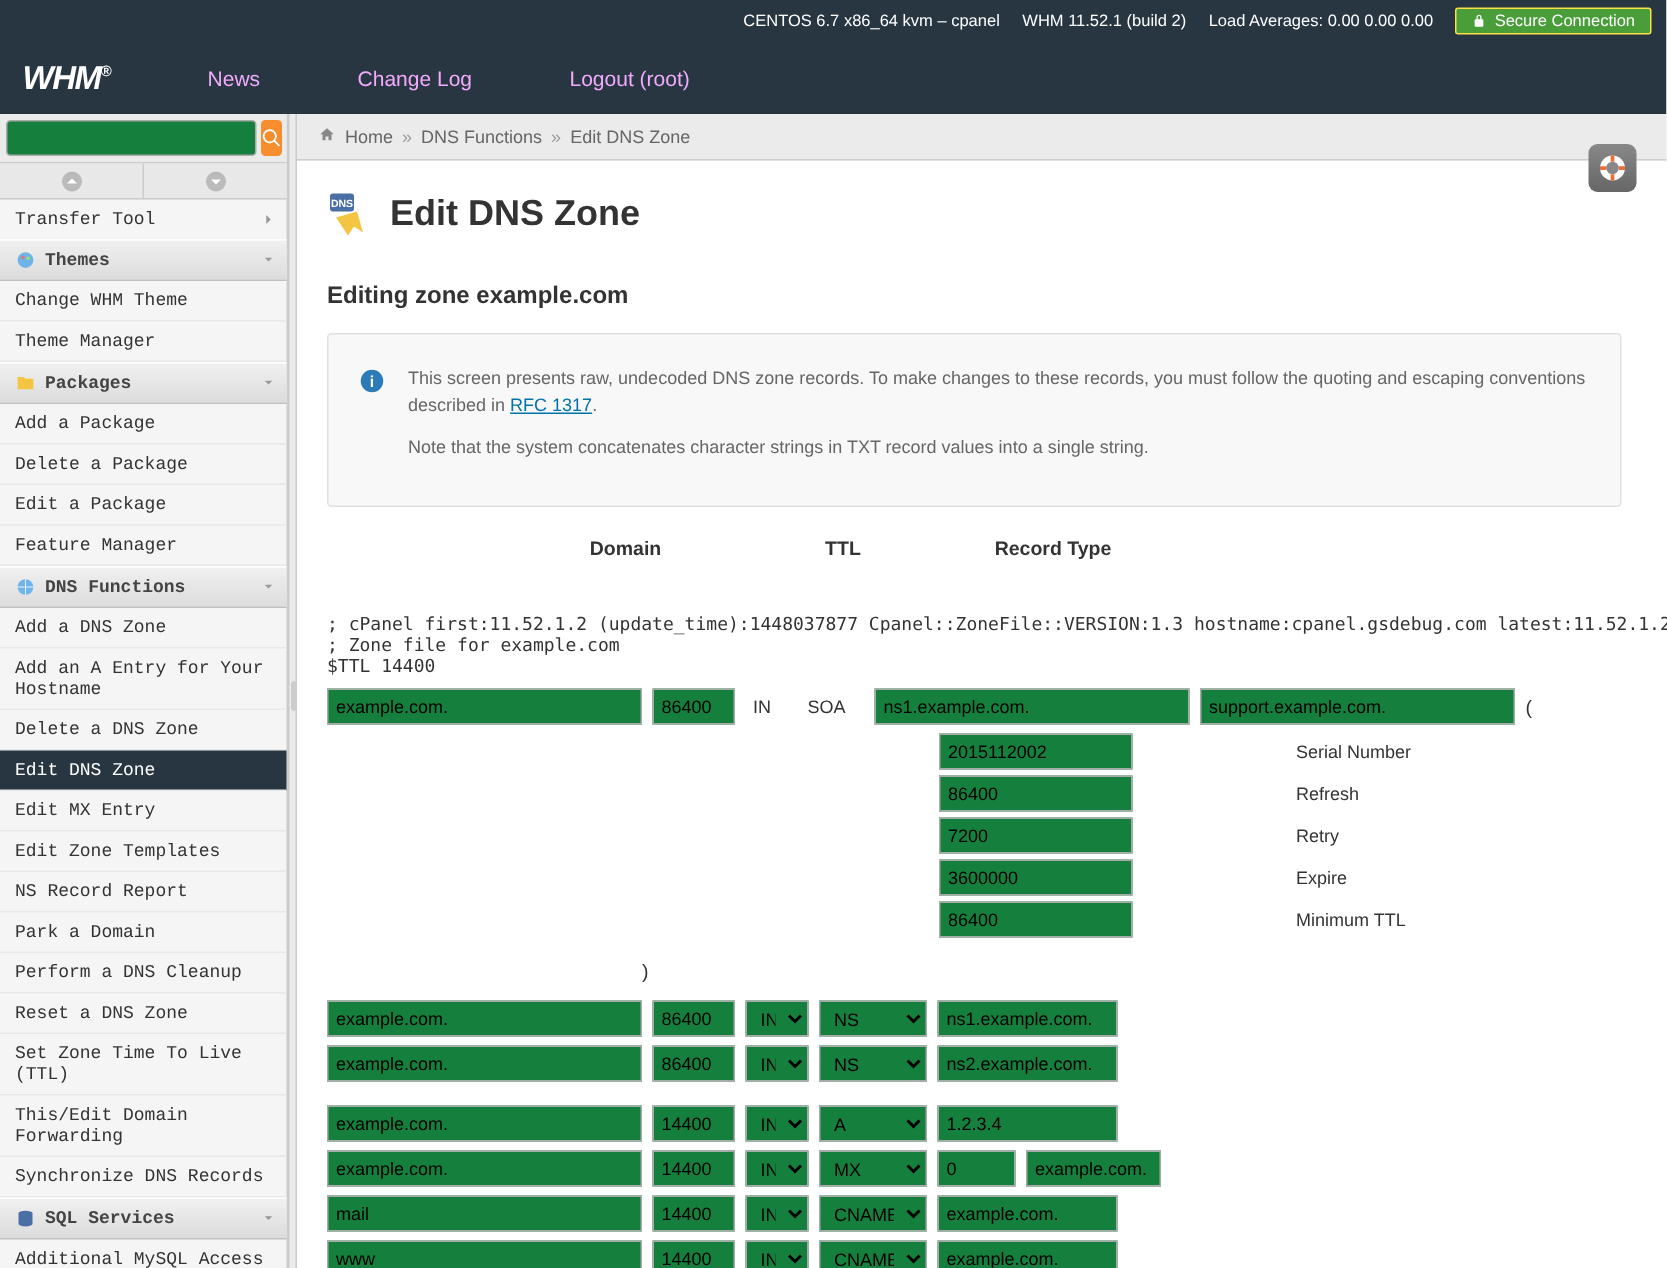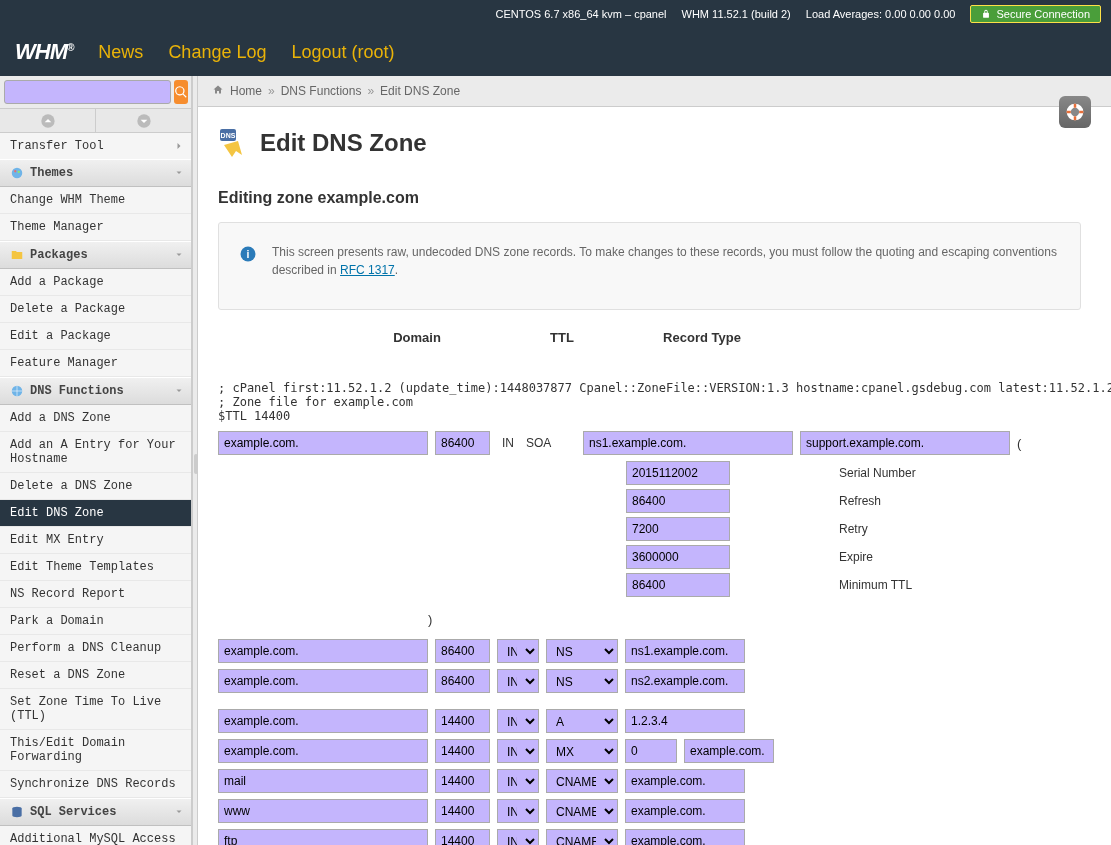--- a/index.html
+++ b/index.html
@@ -4,21 +4,21 @@
 <style>
 * { box-sizing: border-box; margin: 0; padding: 0; }
 body { font-family: Arial, sans-serif; font-size: 12px; background: #fff; color: #333; width: 1111px; }
 .statusbar { background: #283642; color: #fff; height: 22px; display: flex; align-items: center; justify-content: flex-end; padding: 14px 10px; font-size: 11px; }
 .statusbar > span { margin-left: 15px; }
 .secure-btn { background: #4a9e3a; border: 1px solid #fde047; color: #fff; padding: 2px 10px; margin-left: 15px; border-radius: 2px; display: flex; align-items: center; gap: 5px; }
 .secure-btn svg { width: 10px; height: 10px; fill: #fff; }
 .topnav { background: #283642; color: #fff; height: 48px; display: flex; align-items: center; padding: 0 15px; }
 .logo { font-size: 22px; font-weight: bold; font-style: italic; letter-spacing: -1px; margin-right: 25px; color: #fff; }
 .logo sup { font-size: 10px; }
-.topnav a { color: #eab308; text-decoration: none; margin-right: 25px; font-size: 18px; }
+.topnav a { color: #f0abfc; text-decoration: none; margin-right: 25px; font-size: 14px; margin-left: 40px; }
 .layout { display: flex; height: 775px; }
 .sidebar { width: 192px; background: #f5f5f5; border-right: 1px solid #ccc; flex-shrink: 0; display: flex; flex-direction: column; }
 .searchbar { display: flex; padding: 4px; background: #ebebeb; border-bottom: 1px solid #ccc; }
 .searchbar input { flex: 1; border: 1px solid #ccc; border-radius: 3px; padding: 4px; background: #fff; }
 .searchbar button { width: 24px; height: 24px; background: #f68d2e; border: none; border-radius: 3px; margin-left: 3px; cursor: pointer; display: flex; align-items: center; justify-content: center; }
 .searchbar button svg { width: 14px; height: 14px; fill: #fff; }
 .nav-arrows { display: flex; height: 24px; border-bottom: 1px solid #ccc; background: #e8e8e8; }
 .nav-arrows div { flex: 1; display: flex; align-items: center; justify-content: center; cursor: pointer; }
 .nav-arrows div + div { border-left: 1px solid #ccc; }
 .nav-arrows svg { width: 16px; height: 16px; fill: #999; }
@@ -45,30 +45,30 @@
 .info-box p { color: #666; line-height: 1.5; margin-bottom: 10px; font-size: 12px; }
 .info-box a { color: #0073aa; text-decoration: underline; }
 .spacer-col { width: 94px; flex-shrink: 0; }
 
 .header-row { display: flex; font-weight: bold; color: #333; font-size: 13px; margin-bottom: 5px; }
 .header-row .col-domain { width: 210px; text-align: center; }
 .header-row .col-ttl { width: 60px; margin-left: 10px; text-align: center; }
 .header-row .col-rt { width: 140px; margin-left: 40px; text-align: center; }
 .raw-text { font-family: monospace; font-size: 12px; color: #333; white-space: pre; margin-bottom: 8px; margin-left: 0; margin-top: 36px; }
 .dns-row { display: flex; align-items: center; gap: 7px; margin-bottom: 6px; }
-input[type=text], select { border: 1px solid #aaa; padding: 4px 5px; font-size: 12px; background: #c4b5fd; height: 24px; }
+input[type=text], select { border: 1px solid #aaa; padding: 4px 5px; font-size: 12px; background: #15803d; height: 24px; }
 .inp-domain { width: 210px; }
 .inp-ttl { width: 55px; }
 .lbl-in { width: 22px; text-align: center; font-size: 12px; color: #333; }
-.lbl-soa { width: 50px; text-align: left; font-size: 12px; color: #333; }
+.lbl-soa { width: 50px; text-align: center; font-size: 12px; color: #333; }
 .inp-ns { width: 210px; }
 .inp-email { width: 210px; }
 .soa-details { margin-left: 408px; margin-bottom: 15px; }
 .soa-details .soa-row { display: flex; align-items: center; gap: 109px; margin-bottom: 4px; }
-.soa-details .soa-row input { width: 104px; }
+.soa-details .soa-row input { width: 129px; }
 .soa-details .soa-row .soa-label { color: #333; font-size: 12px; }
 .sel-in { width: 42px; }
 .sel-rt { width: 72px; }
 .inp-value { width: 120px; }
 .inp-prio { width: 52px; }
 .inp-mx-host { width: 90px; }
 .paren { color: #333; font-size: 13px; }
 .close-paren { margin-left: 210px; margin-bottom: 12px; color: #333; font-size: 13px; }
 .help-badge { position: absolute; top: 20px; right: 20px; width: 32px; height: 32px; border-radius: 6px; background: linear-gradient(#888,#666); display: flex; align-items: center; justify-content: center; cursor: pointer; }
 .help-badge svg { width: 20px; height: 20px; }
@@ -163,21 +163,21 @@
         <span>DNS Functions</span>
         <span class="chev"><svg viewBox="0 0 24 24">
               <path d="M7 9l5 5 5-5z"></path>
             </svg></span>
       </div>
       <div class="nav-item">Add a DNS Zone</div>
       <div class="nav-item">Add an A Entry for Your Hostname</div>
       <div class="nav-item">Delete a DNS Zone</div>
       <div class="nav-item active">Edit DNS Zone</div>
       <div class="nav-item">Edit MX Entry</div>
-      <div class="nav-item">Edit Theme Templates</div>
+      <div class="nav-item">Edit Zone Templates</div>
       <div class="nav-item">NS Record Report</div>
       <div class="nav-item">Park a Domain</div>
       <div class="nav-item">Perform a DNS Cleanup</div>
       <div class="nav-item">Reset a DNS Zone</div>
       <div class="nav-item">Set Zone Time To Live (TTL)</div>
       <div class="nav-item">This/Edit Domain Forwarding</div>
       <div class="nav-item">Synchronize DNS Records</div>
       <div class="nav-section">
         <span class="ico"><svg viewBox="0 0 24 24">
               <ellipse cx="12" cy="6" rx="8" ry="3" fill="#4a6fa5"></ellipse>
@@ -227,20 +227,21 @@
 
       <div class="subtitle">Editing zone example.com</div>
 
       <div class="info-box">
         <svg viewBox="0 0 24 24">
             <circle cx="12" cy="12" r="10" fill="#2b7bb9"></circle>
             <text x="12" y="17" font-size="14" fill="#fff" text-anchor="middle" font-weight="bold">i</text>
           </svg>
         <div>
           <p><span>This screen presents raw, undecoded DNS zone records. To make changes to these records, you must follow the quoting and escaping conventions described in </span><a>RFC 1317</a><span>.</span></p>
+          <p>Note that the system concatenates character strings in TXT record values into a single string.</p>
         </div>
       </div>
 
       <div class="header-row">
         <div class="spacer-col"></div>
         <div class="col-domain">Domain</div>
         <div class="col-ttl">TTL</div>
         <div class="col-rt">Record Type</div>
       </div>
 

